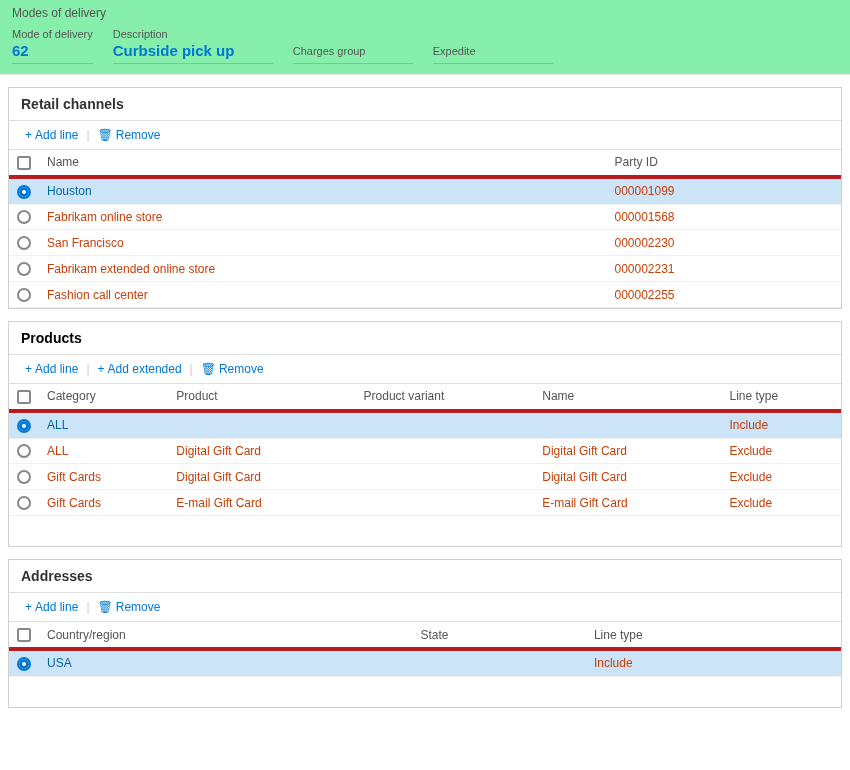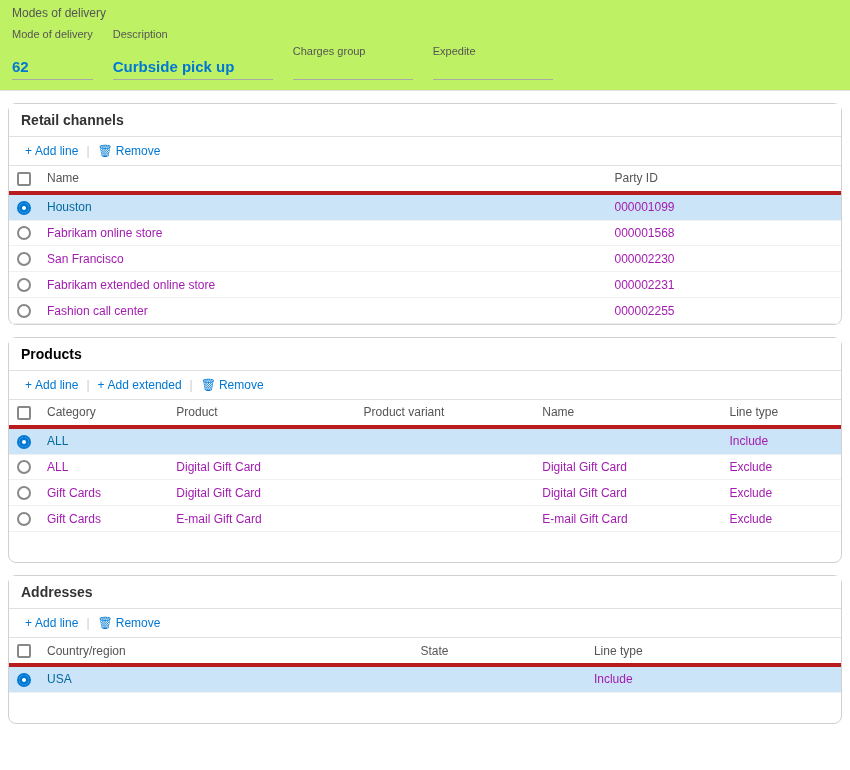--- a/index.html
+++ b/index.html
@@ -12,39 +12,39 @@
       min-height: 770px;
     }
 
     .page-container {
       padding: 0;
       background: #fff;
     }
 
     
     .delivery-header {
-      background: #bef264;
+      background: #86efac;
       padding: 6px 12px 4px 12px;
       border-bottom: 1px solid #e0e0e0;
     }
     .delivery-header-title {
       font-size: 12px;
       color: #555;
       margin-bottom: 4px;
     }
     .delivery-fields {
       display: flex;
       gap: 20px;
       align-items: flex-end;
       padding: 4px 0 6px 0;
     }
     .field-group {
       display: flex;
       flex-direction: column;
-      gap: 18px;
+      gap: 2px;
     }
     .field-label {
       font-size: 11px;
       color: #555;
     }
     .field-value {
       font-size: 15px;
       color: #0078d4;
       border-bottom: 1px solid #aaa;
       min-width: 80px;
@@ -60,21 +60,21 @@
     }
     .field-value.expedite {
       min-width: 120px;
       color: #333;
     }
 
     
     .section-panel {
       margin: 12px 8px;
       border: 1px solid #d0d0d0;
-      border-radius: 8px;
+      border-radius: 0;
     }
     .section-title {
       font-size: 14px;
       font-weight: 600;
       color: #333;
       padding: 8px 12px;
       border-bottom: 1px solid #e0e0e0;
       background: #fff;
     }
     .section-title.products-title {
@@ -128,21 +128,21 @@
     }
     .data-table tbody tr {
       border-bottom: 1px solid #f0f0f0;
     }
     .data-table tbody tr.selected {
       background: #cce4f7;
     }
     .data-table tbody td {
       padding: 5px 8px;
       font-size: 12px;
-      color: #a21caf;
+      color: #c2410c;
     }
     .data-table tbody td.blue-link {
       color: #0369a1;
     }
 
     
     .col-check {
       width: 30px;
       text-align: center;
     }

